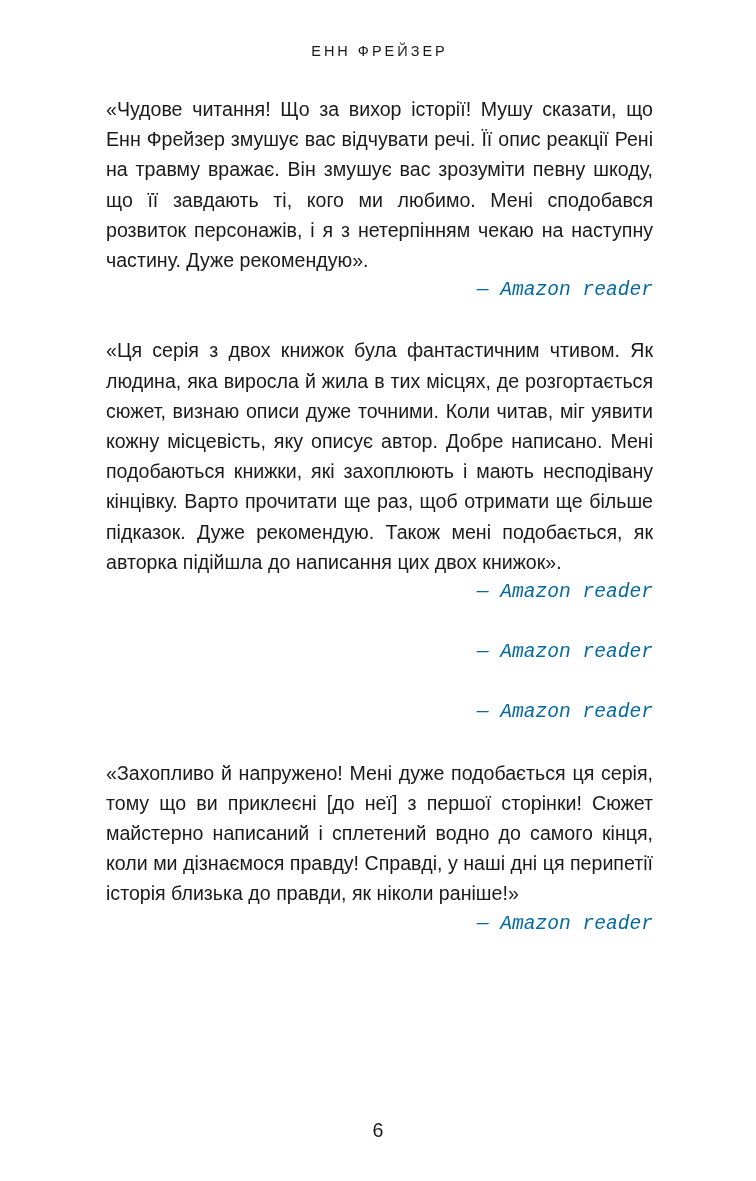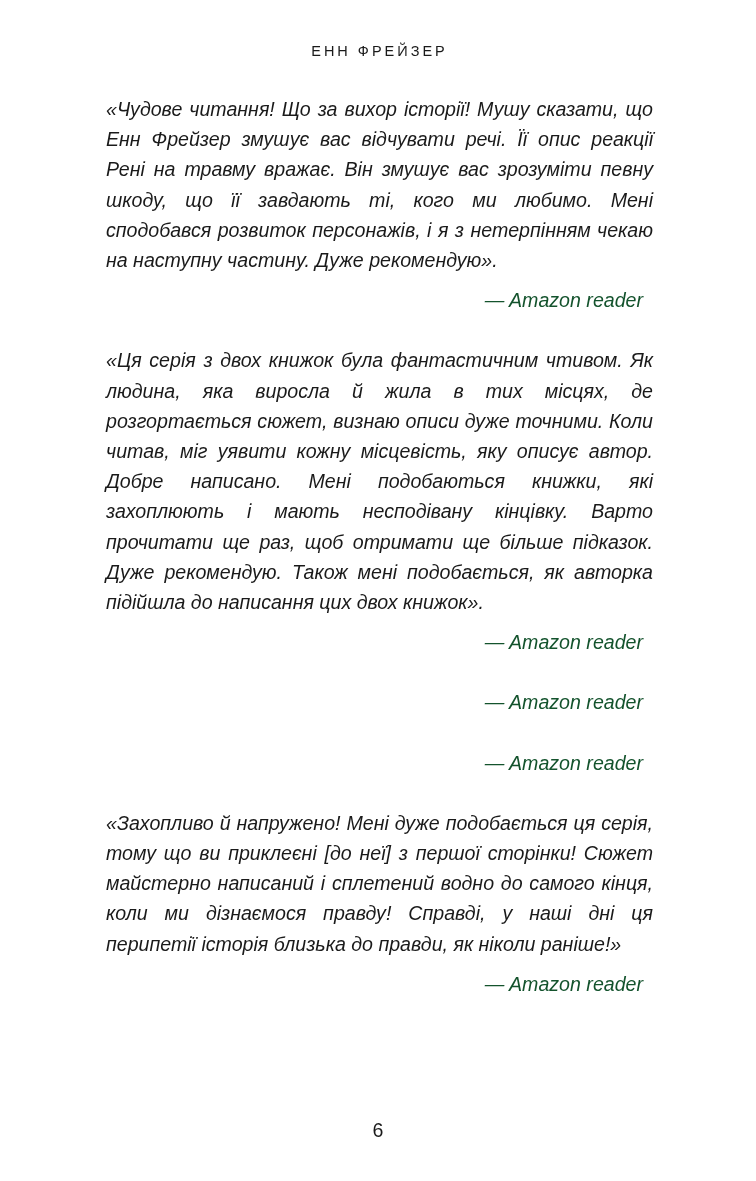--- a/index.html
+++ b/index.html
@@ -58,34 +58,34 @@
   .quote-text {
     margin: 0;
     font-size: 19.6px;
     line-height: 30.2px;
     text-align: justify;
     text-justify: inter-word;
     word-spacing: 0px;
     color: #1a1a1a;
     font-weight: 400;
     hyphens: none;
-    font-style: italic;
   }
   .quote-text.short {
     text-align: left;
   }
 
   .attribution {
-    margin: 10px;
+    margin: 0;
     font-size: 19.6px;
     line-height: 30.2px;
     text-align: right;
     font-style: italic;
-    color: #14532d;
+    color: #0369a1;
     white-space: nowrap;
+    font-family: Liberation Mono, monospace;
   }
 
   
   .folio {
     position: absolute;
     left: 0;
     top: 1117px;
     width: 756px;
     text-align: center;
     font-size: 19.6px;

